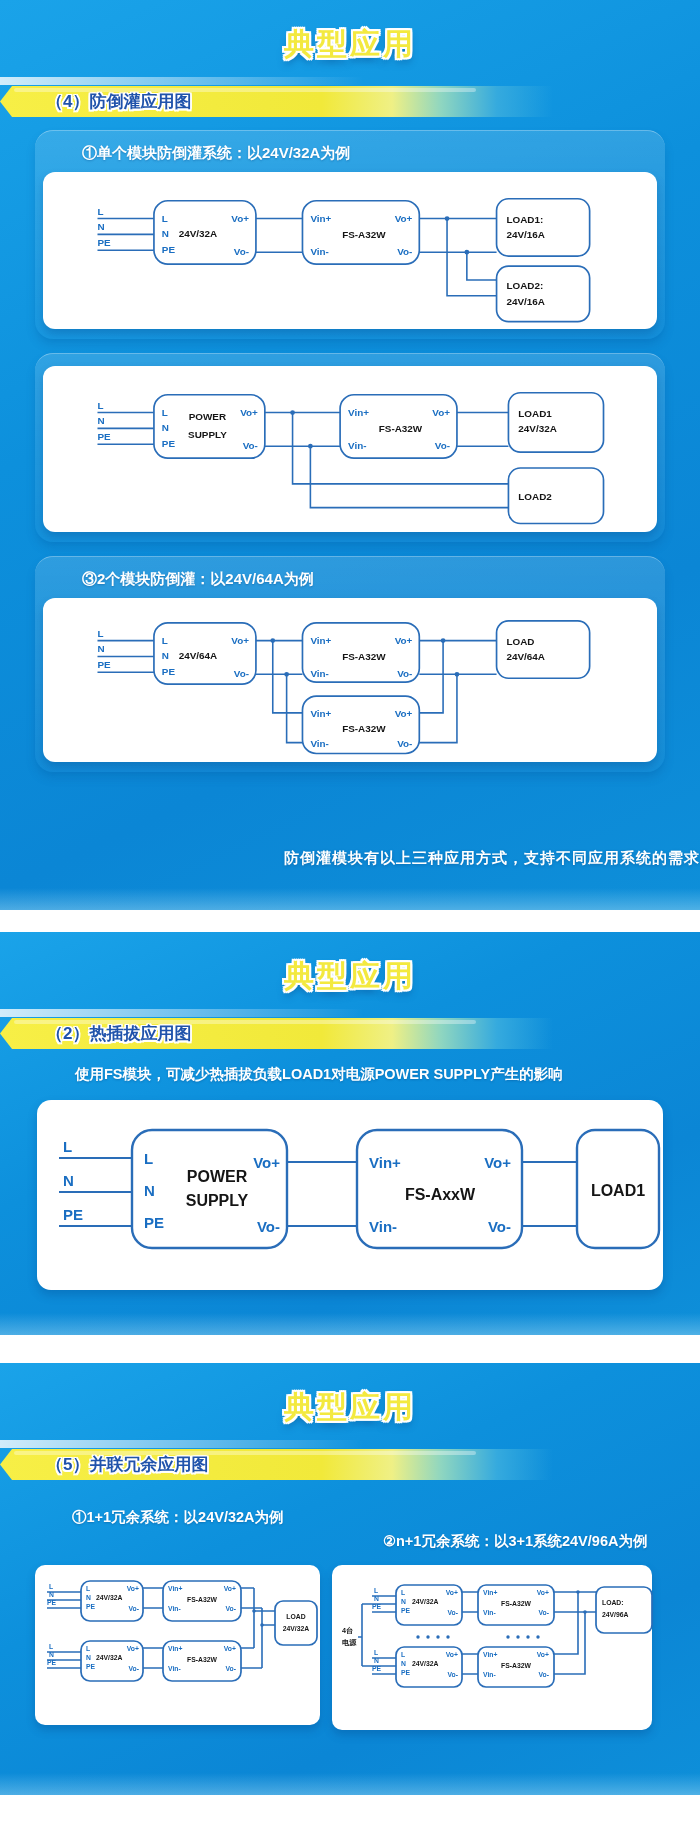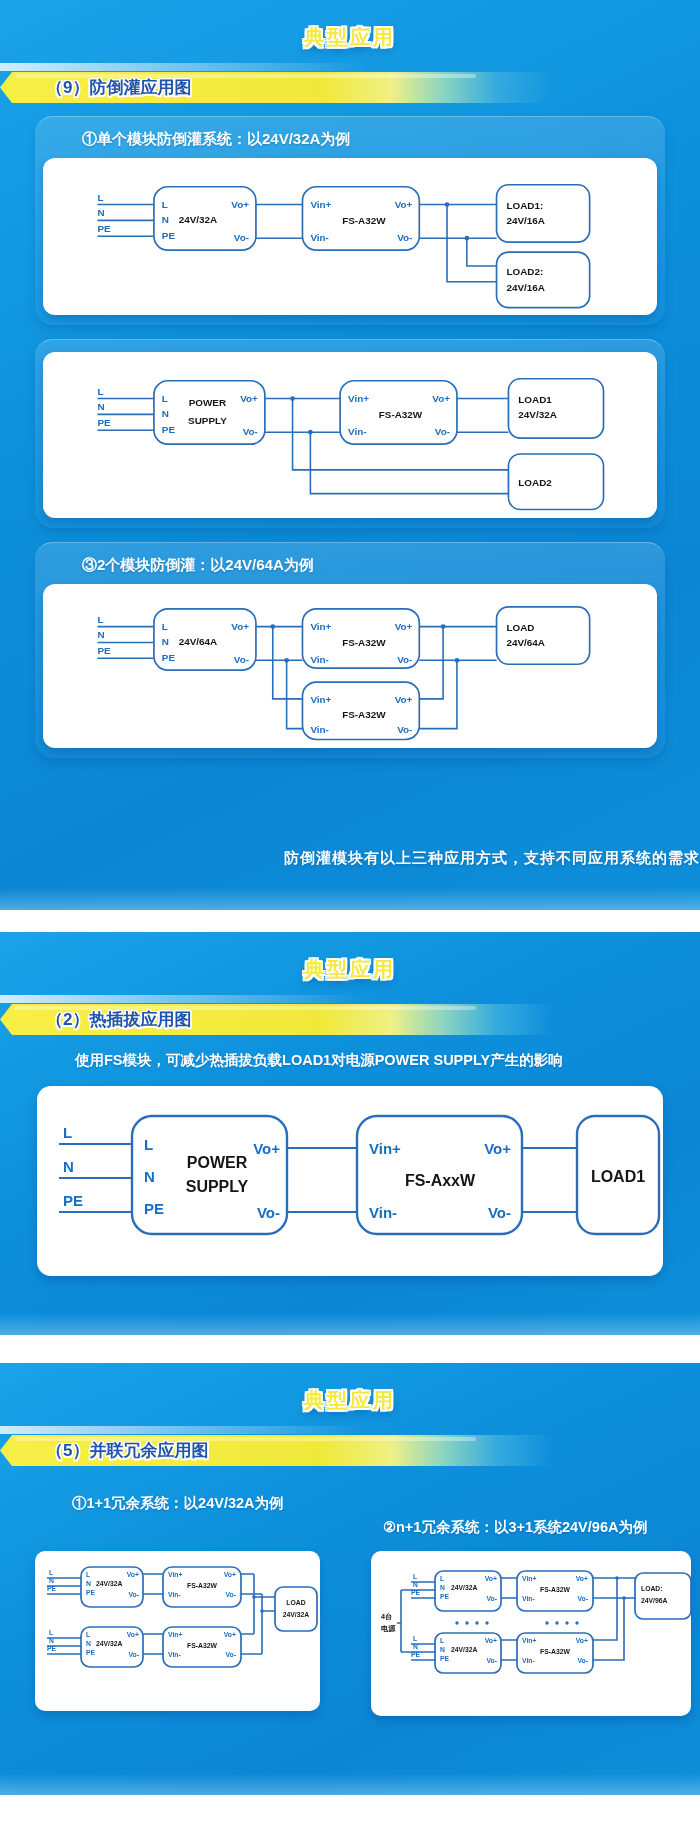--- a/index.html
+++ b/index.html
@@ -4,21 +4,21 @@
 <style>
   html,body{margin:0;padding:0;}
   body{width:700px;background:#ffffff;font-family:"Liberation Sans",sans-serif;}
   .panel{position:relative;display:flex;flex-direction:column;
     background:linear-gradient(155deg,#1aa3e9 0%,#0d90dc 38%,#0b86d5 72%,#0e8fd9 100%);overflow:hidden;}
   .panel::after{content:"";position:absolute;left:0;right:0;bottom:0;height:22px;pointer-events:none;
     background:linear-gradient(180deg,rgba(255,255,255,0),rgba(185,232,250,.38));}
   .p1{height:910px;} .p2{height:403px;} .p3{height:432px;}
   .gap1{height:22px;background:#fff;} .gap2{height:28px;background:#fff;} .gap-bottom{height:28px;background:#fff;}
 
-  .panel-title{margin:24px 0 0;text-align:center;font-size:20px;font-weight:bold;color:#f3e93f;letter-spacing:3px;
+  .panel-title{margin:24px 0 0;text-align:center;font-size:30px;font-weight:bold;color:#f3e93f;letter-spacing:3px;
     text-shadow:-2px -2px 0 #fff,2px -2px 0 #fff,-2px 2px 0 #fff,2px 2px 0 #fff,0 -2px 0 #fff,0 2px 0 #fff,-2px 0 0 #fff,2px 0 0 #fff,0 5px 7px rgba(8,64,130,.55);}
 
   .banner{position:relative;height:31px;margin-top:21px;}
   .banner .bar{position:absolute;inset:0;
     background:linear-gradient(90deg,#f7ef46 0%,#f1e93a 46%,#eff085 56%,#8fd6c0 63%,#35aade 71%,rgba(18,150,222,0) 79%);
     clip-path:polygon(12px 0,100% 0,100% 100%,12px 100%,0 50%);}
   .banner .bar::before{content:"";position:absolute;left:14px;right:32%;top:2px;height:4px;border-radius:2px;background:rgba(255,255,255,.35);}
   .banner .swoosh{position:absolute;left:0;top:-9px;height:8px;width:52%;opacity:.85;border-radius:0 8px 8px 0;
     background:linear-gradient(90deg,rgba(255,255,255,.95),rgba(255,255,255,0));}
   .banner .label{position:relative;display:block;line-height:31px;padding-left:46px;font-size:17px;font-weight:bold;color:#2053ab;
@@ -34,21 +34,21 @@
   .note{color:#fff;font-weight:bold;font-size:14.5px;padding:16px 64px 12px 75px;text-shadow:0 1px 2px rgba(0,60,120,.35);}
   .card-big{background:#fff;border-radius:14px;margin:4px 37px 0;box-shadow:0 5px 10px rgba(0,60,130,.28);}
   .card-big svg{display:block;width:100%;height:auto;}
 
   .sublabels{display:flex;margin-top:28px;color:#fff;font-weight:bold;font-size:14.5px;text-shadow:0 1px 2px rgba(0,60,120,.35);}
   .sublabels .sl-left{width:320px;padding-left:72px;box-sizing:border-box;}
   .sublabels .sl-right{flex:1;padding-left:63px;margin-top:24px;}
   .cards-row{display:flex;gap:12px;margin:14px 32px 0 35px;align-items:flex-start;}
   .scard{background:#fff;border-radius:10px;box-shadow:0 5px 9px rgba(0,60,130,.28);}
   .scard svg{display:block;}
-  .scard-left{width:285px;} .scard-right{width:320px;margin-left:39px;}
+  .scard-left{width:285px;} .scard-right{width:320px;}
 
   .footer-note{margin-top:auto;margin-bottom:42px;text-align:right;color:#fff;font-weight:bold;font-size:15px;letter-spacing:1px;
     text-shadow:0 1px 3px rgba(0,60,120,.4);}
   .p3 .footer-note{margin-bottom:28px;}
 
   
   svg text{font-family:"Liberation Sans",sans-serif;font-weight:bold;}
   .wire{fill:none;stroke:#2a6db8;stroke-width:1.6;}
   .wire2{fill:none;stroke:#2a6db8;stroke-width:2.2;}
   .box{fill:#fff;stroke:#2a6db8;stroke-width:1.7;}
@@ -62,21 +62,21 @@
 </style>
 </head>
 <body>
 
 <div class="panel p1">
   <div class="panel-title">典型应用</div>
 
   <div class="banner">
     <div class="swoosh"></div>
     <div class="bar"></div>
-    <span class="label">（9）防倒灌应用图</span>
+    <span class="label">（4）防倒灌应用图</span>
   </div>
 
   <div class="block">
     <div class="block-label">①单个模块防倒灌系统：以24V/32A为例</div>
     <div class="card">
       <svg viewBox="0 0 620 152">
         <g>
           <path class="wire" d="M55 44 H112 M55 60 H112 M55 76 H112"></path>
           <path class="wire" d="M215 44 H262 M215 78 H262"></path>
           <path class="wire" d="M380 44 H458 M380 78 H458"></path>

